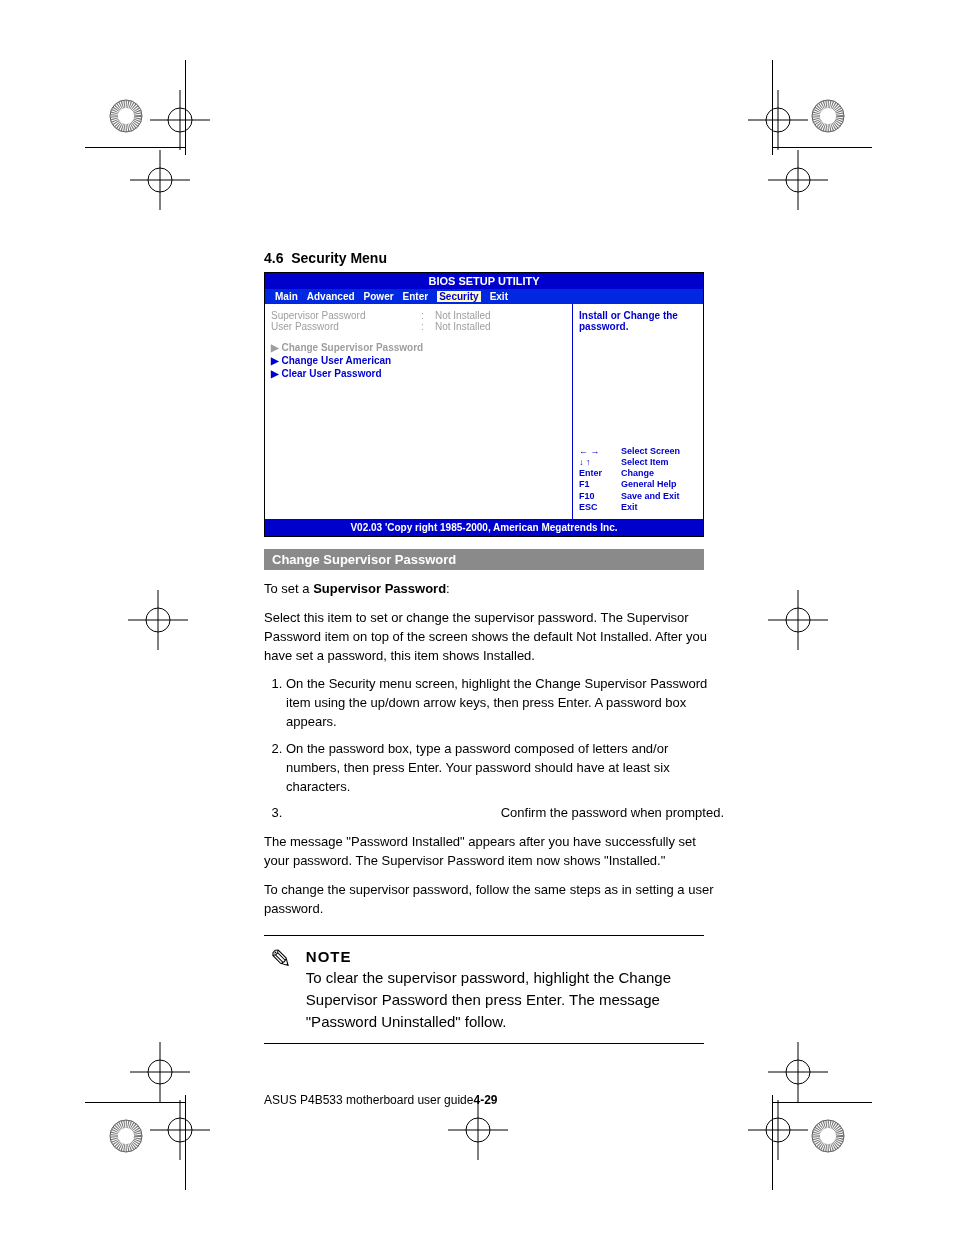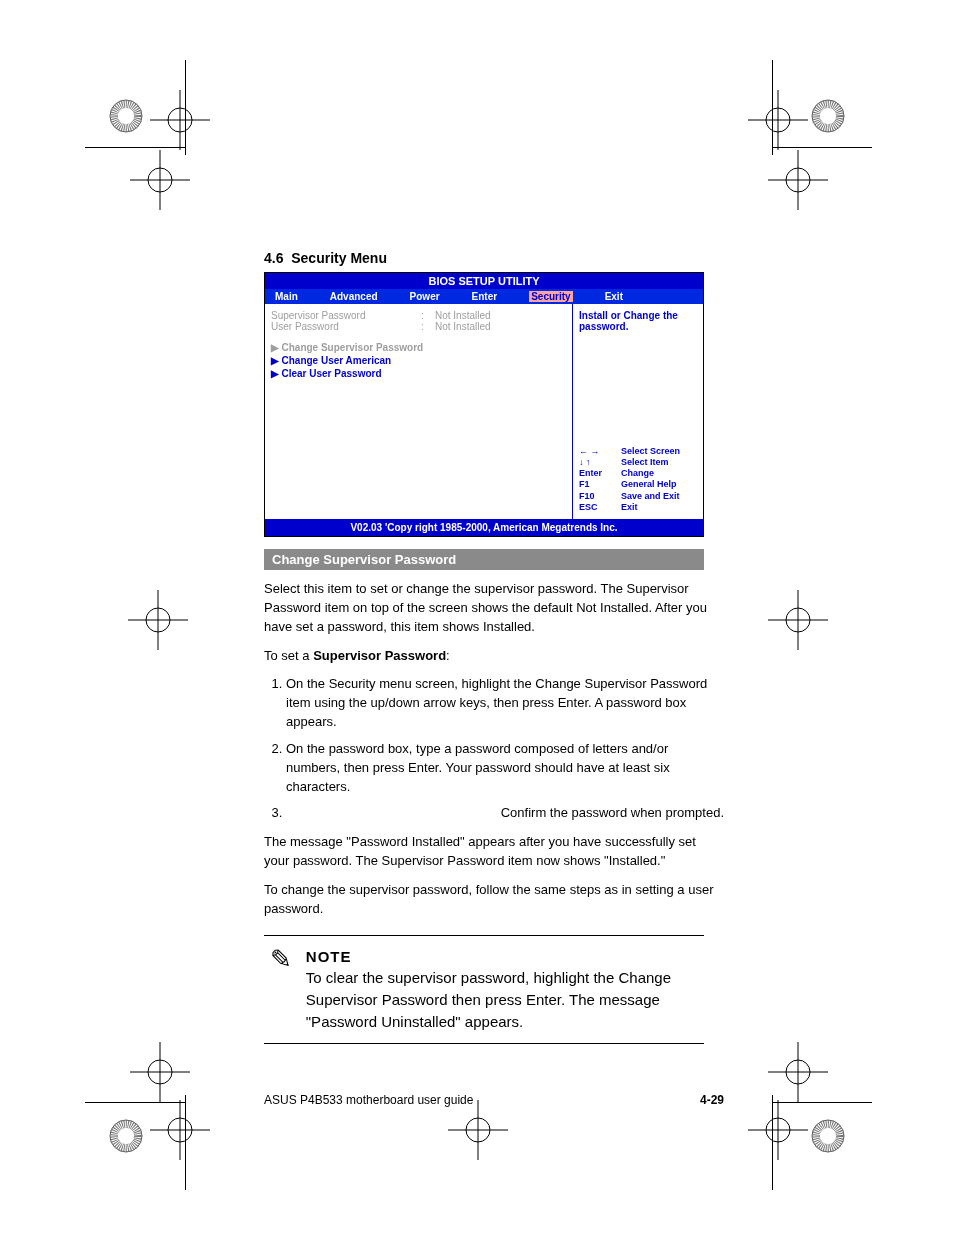--- a/index.html
+++ b/index.html
@@ -15,23 +15,23 @@
   .crosshair-hline { position: absolute; height: 1px; background: #000; }
   .crosshair-vline { position: absolute; width: 1px; background: #000; }
 
   
   .content { position: absolute; left: 264px; top: 250px; width: 460px; }
 
   .section-num { font-size: 14px; font-weight: bold; margin-bottom: 6px; }
 
   .bios-box { width: 440px; border: 1px solid #000; margin: 2px 0 12px 0; font-size: 10px; }
   .bios-title-bar { background: #0000cc; color: #fff; font-weight: bold; text-align: center; padding: 2px 0; font-size: 11px; }
-  .bios-tabs { background: #0028e0; color: #fff; font-weight: bold; display: flex; gap: 32px; padding: 2px 10px; font-size: 10px; }
+  .bios-tabs { background: #0028e0; color: #fff; font-weight: bold; display: flex; gap: 9px; padding: 2px 10px; font-size: 10px; }
   .bios-tabs .tab { }
-  .bios-tabs .active { background: #fca5a5; color: #0000cc; padding: 0 2px; }
+  .bios-tabs .active { background: #fef9c3; color: #0000cc; padding: 0 2px; }
   .bios-body { display: flex; height: 215px; }
   .bios-left { flex: 1 1 auto; padding: 6px 6px; border-right: 1px solid #0000cc; }
   .bios-right { width: 130px; padding: 6px 6px; color: #0000cc; font-weight: bold; display: flex; flex-direction: column; justify-content: space-between; }
   .bios-left .dim { color: #9e9e9e; }
   .bios-left .row { display: flex; }
   .bios-left .label { width: 150px; }
   .bios-left .sep { width: 14px; }
   .bios-left .val { }
   .bios-left .menuitem { color: #0000cc; font-weight: bold; margin-top: 2px; }
   .bios-left .menuitem.dim2 { color: #9e9e9e; }
@@ -40,21 +40,21 @@
   .bios-nav .kv { display: flex; gap: 6px; }
   .bios-nav .k { width: 36px; }
   .bios-footer { background: #0000cc; color: #fff; font-weight: bold; text-align: center; padding: 3px 0; font-size: 10px; }
 
   .prose { font-size: 13px; line-height: 1.45; margin: 10px 0; }
   .heading-bar { background: #8a8a8a; color: #fff; font-weight: bold; padding: 3px 8px; font-size: 13px; width: 440px; }
   .note-box { width: 440px; border-top: 1px solid #000; border-bottom: 1px solid #000; padding: 10px 6px; display: flex; gap: 14px; margin: 16px 0; }
   .note-icon { font-size: 26px; width: 28px; text-align: center; line-height: 1; }
   .note-text { font-size: 15px; line-height: 1.45; }
 
-  .page-footer { position: absolute; left: 264px; top: 1093px; width: 460px; display: flex; justify-content: space-between; font-size: 12px; }
+  .page-footer { position: absolute; left: 264px; top: 1093px; width: 460px; display: flex; justify-content: flex-start; font-size: 12px; }
   .page-footer .left { }
   .page-footer .right { font-weight: bold; }
 </style>
 </head>
 <body>
 
 <div class="page">
 
   <div class="globe" style="left:108px; top:98px;">
     <svg viewBox="0 0 36 36">
@@ -230,40 +230,40 @@
                 <span>Exit</span>
               </div>
           </div>
         </div>
       </div>
       <div class="bios-footer">V02.03 'Copy  right 1985-2000, American Megatrends Inc.</div>
     </div>
 
     <div class="heading-bar">Change Supervisor Password</div>
 
-    <p class="prose">Select this item to set or change the supervisor password. The Supervisor Password item on top of the screen shows the default Not Installed. After you have set a password, this item shows Installed.</p>
-
     <p class="prose">
       <span>To set a </span><strong>Supervisor Password</strong><span>:</span>
     </p>
+
+    <p class="prose">Select this item to set or change the supervisor password. The Supervisor Password item on top of the screen shows the default Not Installed. After you have set a password, this item shows Installed.</p>
 
     <ol class="prose" style="padding-left:22px;">
       <li style="margin-bottom:8px;">On the Security menu screen, highlight the Change Supervisor Password item using the up/down arrow keys, then press Enter. A password box appears.</li>
       <li style="margin-bottom:8px;">On the password box, type a password composed of letters and/or numbers, then press Enter. Your password should have at least six characters.</li>
       <li style="margin-bottom:8px;text-align:right;">Confirm the password when prompted.</li>
     </ol>
 
     <p class="prose">The message "Password Installed" appears after you have successfully set your password. The Supervisor Password item now shows "Installed."</p>
     <p class="prose">To change the supervisor password, follow the same steps as in setting a user password.</p>
 
     <div class="note-box">
       <div class="note-icon">✎</div>
       <div class="note-text">
         <div style="font-weight:bold; letter-spacing:1px;">NOTE</div>
-        <div>To clear the supervisor password, highlight the Change Supervisor Password then press Enter. The message "Password Uninstalled" appears.</div>
+        <div>To clear the supervisor password, highlight the Change Supervisor Password then press Enter. The message "Password Uninstalled" follow.</div>
       </div>
     </div>
   </div>
 
   <div class="page-footer">
     <span class="left">ASUS P4B533 motherboard user guide</span>
     <span class="right">4-29</span>
   </div>
 
 </div>

